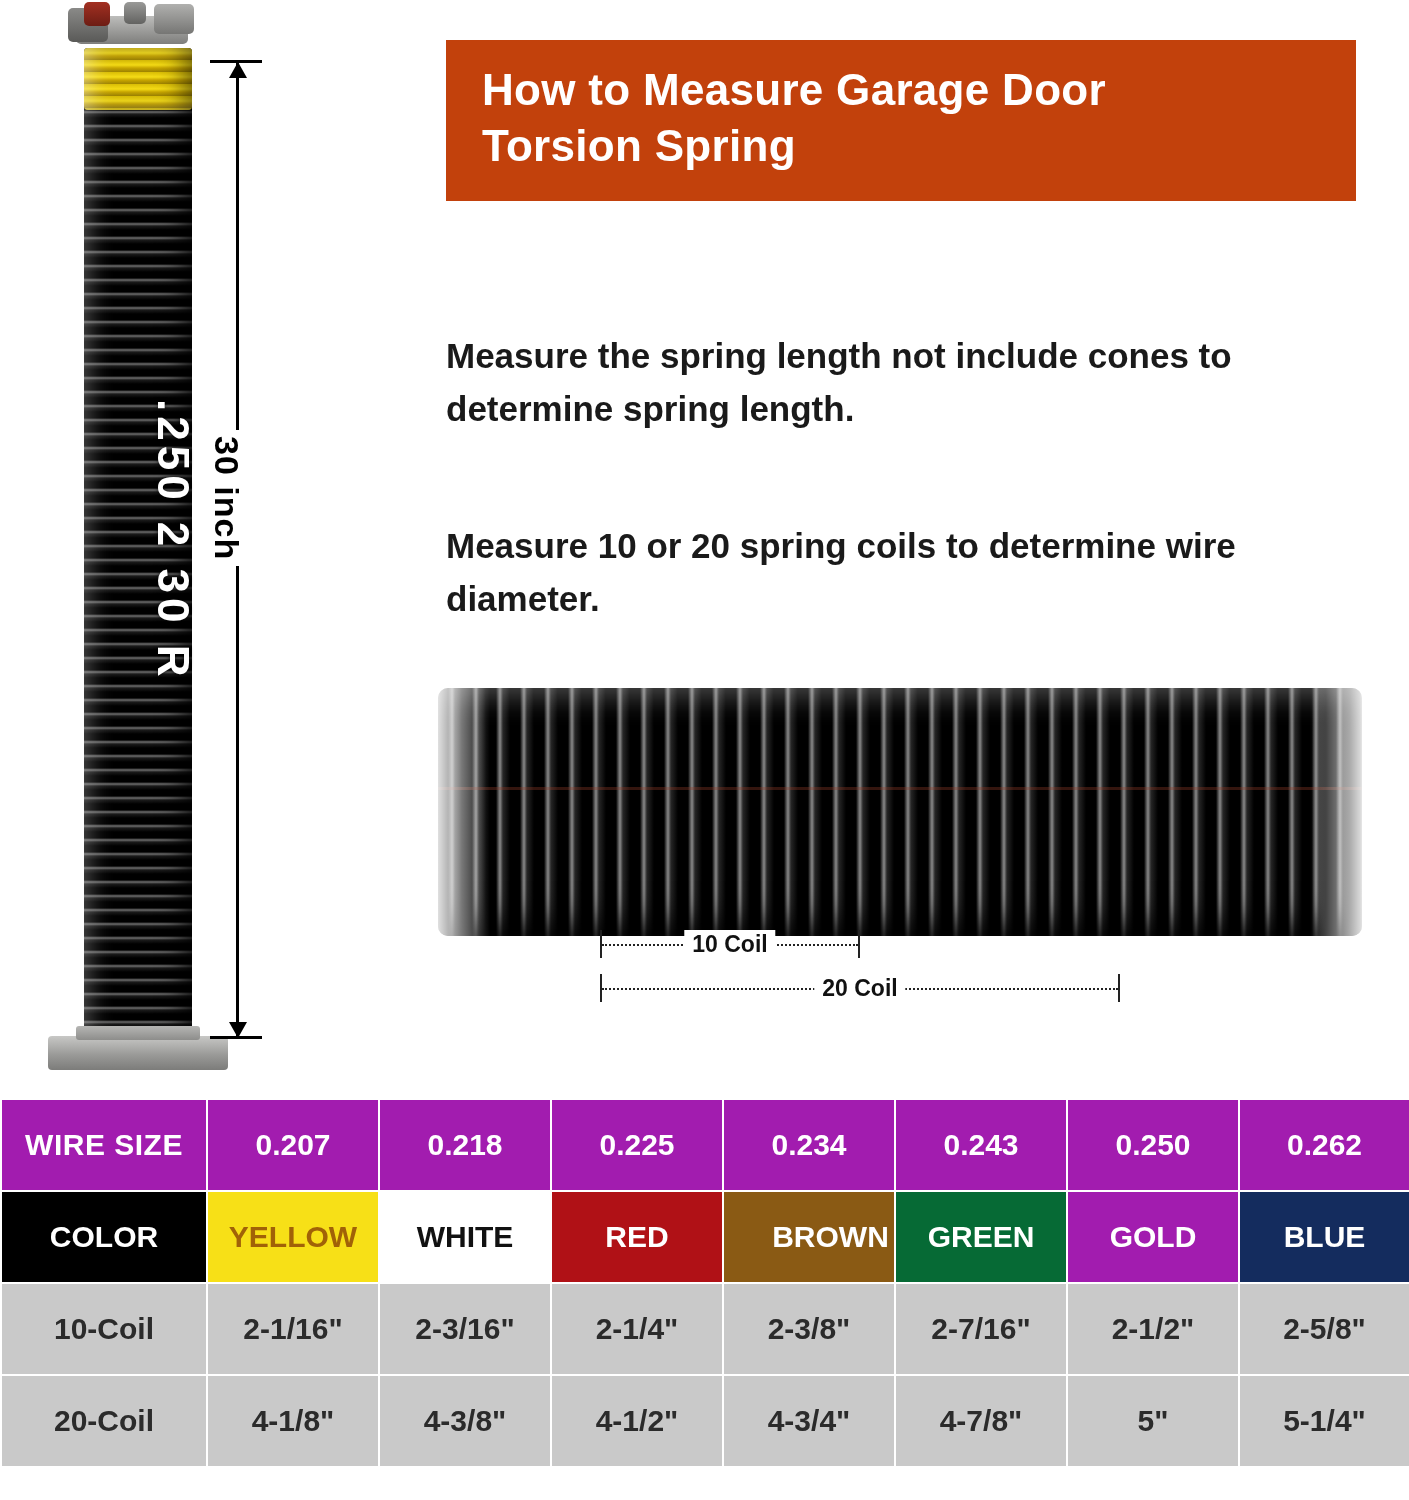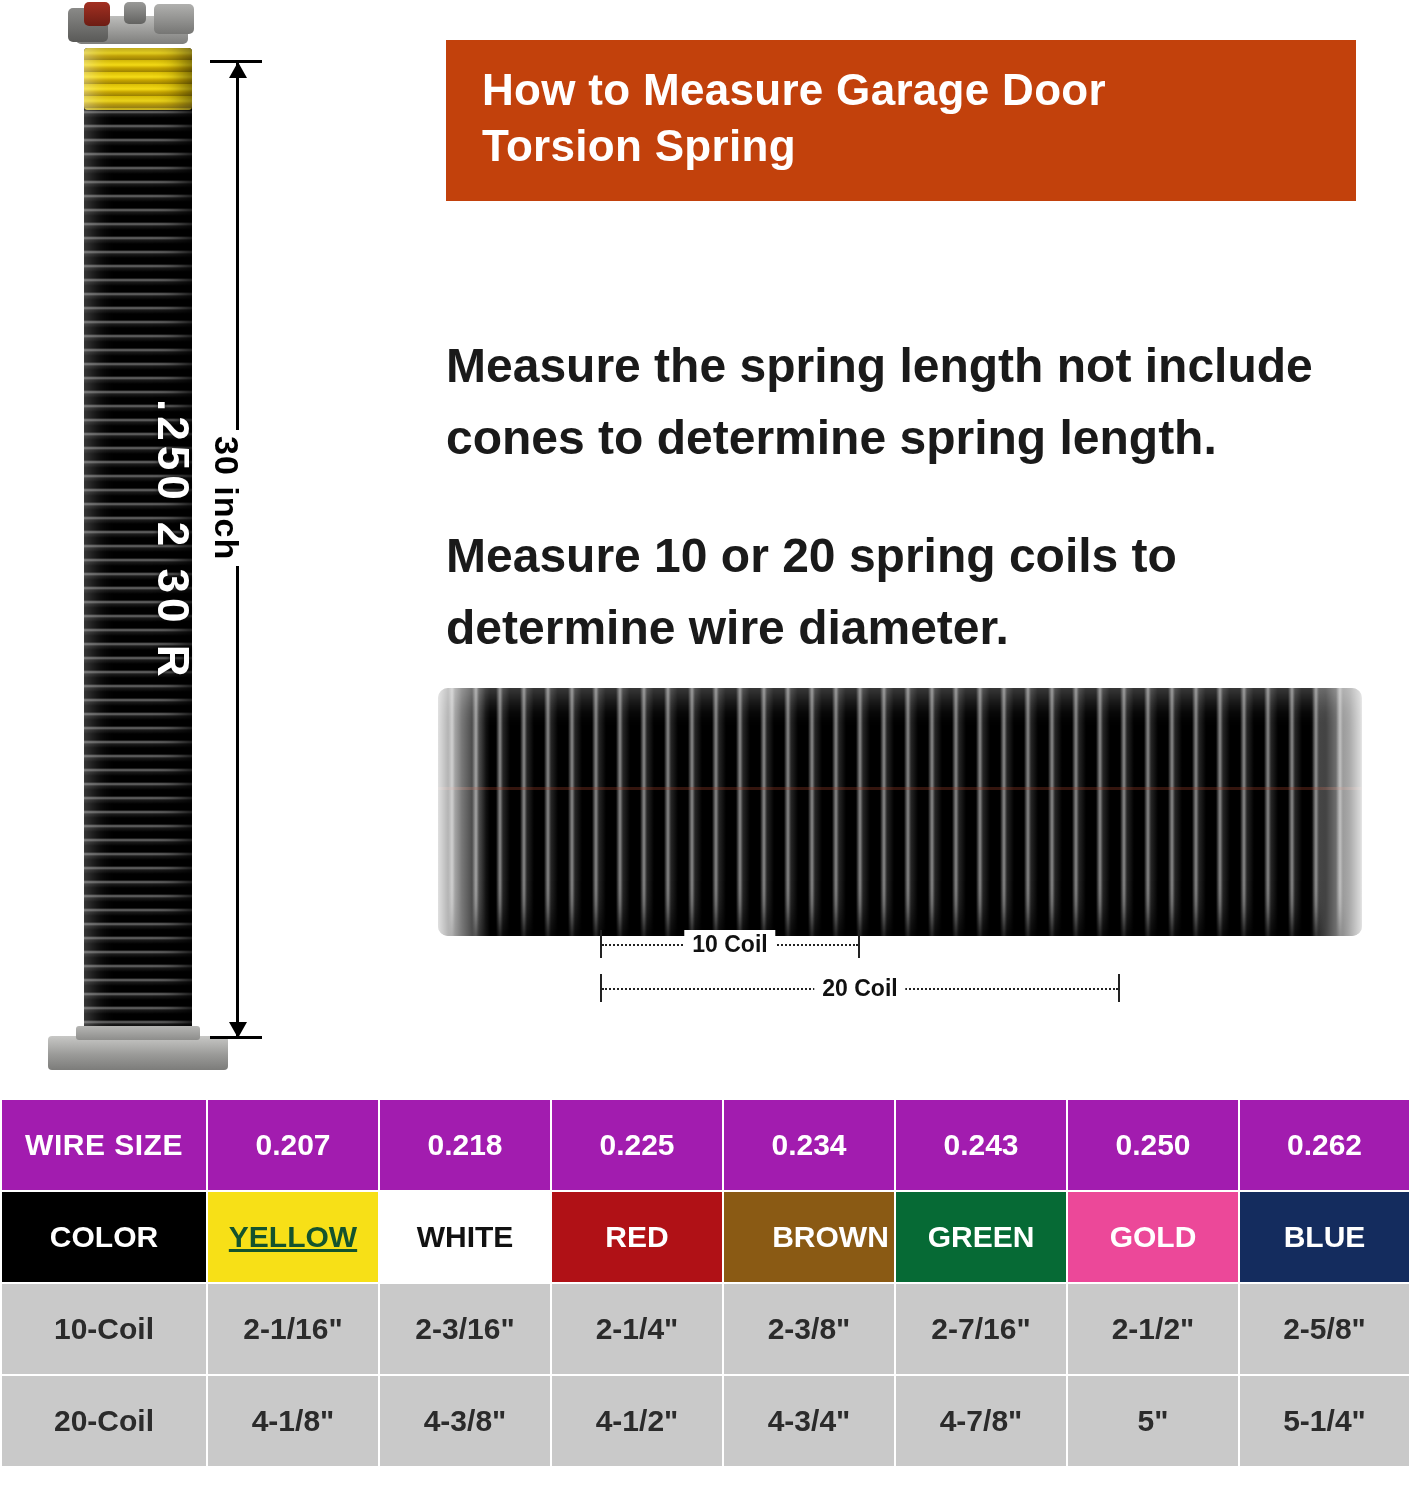--- a/index.html
+++ b/index.html
@@ -162,21 +162,21 @@
     font-weight: bold;
     line-height: 1.28;
     letter-spacing: 0.3px;
   }
 
   
   .instruction {
     position: absolute;
     left: 446px;
     width: 920px;
-    font-size: 48px;
+    font-size: 35px;
     font-weight: bold;
     color: #1a1a1a;
     line-height: 1.5;
   }
   #instruction-1 { top: 330px; }
   #instruction-2 { top: 520px; }
 
   
   #horizontal-spring-panel {
     position: absolute;
@@ -347,26 +347,26 @@
       <td>0.207</td>
       <td>0.218</td>
       <td>0.225</td>
       <td>0.234</td>
       <td>0.243</td>
       <td>0.250</td>
       <td>0.262</td>
     </tr>
     <tr class="row-color">
       <td class="first">COLOR</td>
-      <td class="swatch" style="background: rgb(247, 224, 23); color: #14532d; text-decoration: underline;">YELLOW</td>
+      <td class="swatch" style="background: rgb(247, 224, 23); color: #a16207;">YELLOW</td>
       <td class="swatch" style="background: rgb(255, 255, 255); color: rgb(17, 17, 17);">WHITE</td>
       <td class="swatch" style="background: rgb(176, 17, 22); color: rgb(255, 255, 255);">RED</td>
       <td class="swatch" style="background: rgb(138, 90, 20); color: rgb(255, 255, 255); padding-left: 44px;">BROWN</td>
       <td class="swatch" style="background: rgb(6, 106, 53); color: rgb(255, 255, 255);">GREEN</td>
-      <td class="swatch" style="background: #ec4899; color: rgb(255, 255, 255);">GOLD</td>
+      <td class="swatch" style="background: #a21caf; color: rgb(255, 255, 255);">GOLD</td>
       <td class="swatch" style="background: rgb(20, 44, 94); color: rgb(255, 255, 255);">BLUE</td>
     </tr>
     <tr class="row-data">
       <td class="first">10-Coil</td>
       <td>2-1/16"</td>
       <td>2-3/16"</td>
       <td>2-1/4"</td>
       <td>2-3/8"</td>
       <td>2-7/16"</td>
       <td>2-1/2"</td>

